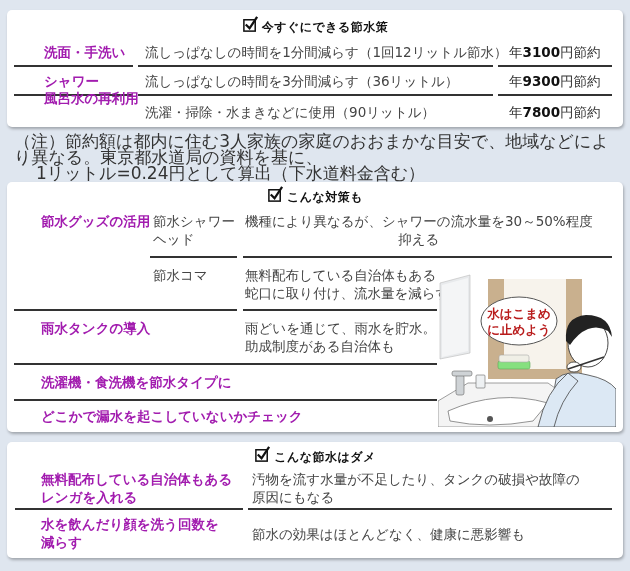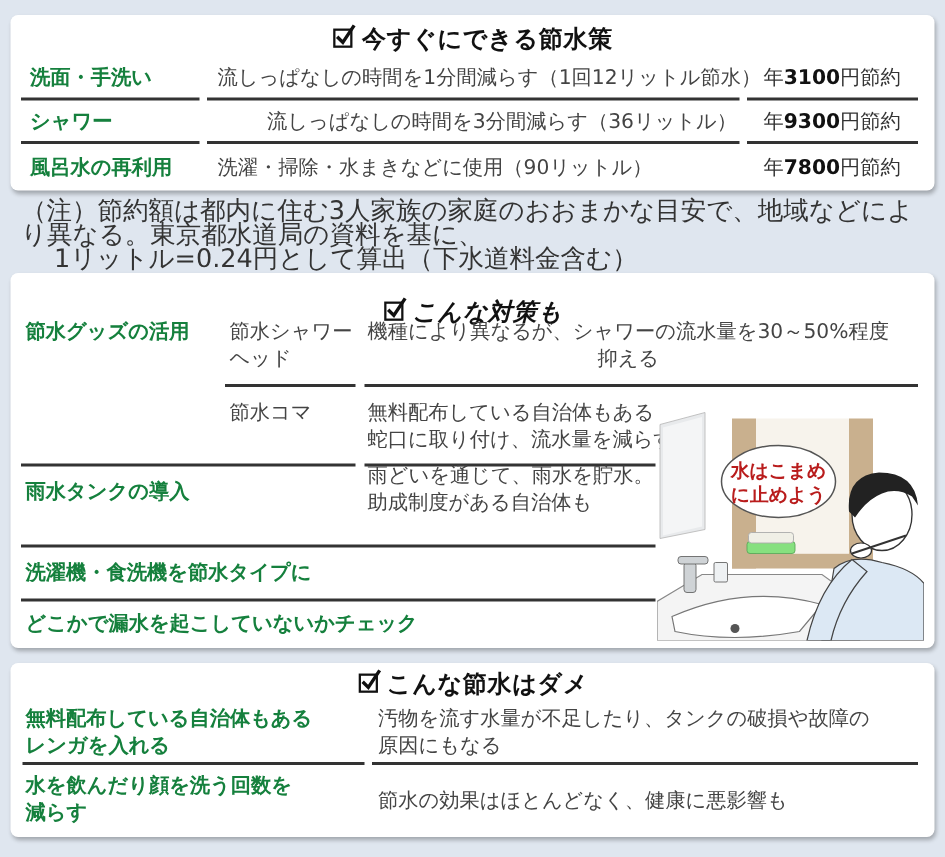--- a/index.html
+++ b/index.html
@@ -17,37 +17,37 @@
     width: 616px;
     background: #fff;
     border-radius: 5px;
     box-shadow: 1px 2px 3px rgba(0,0,0,0.28);
   }
   .panel-title {
     position: absolute;
     left: 0; right: 0;
     text-align: center;
     font-weight: bold;
-    font-size: 16px;
+    font-size: 12px;
     color: #111;
     letter-spacing: 0.5px;
   }
   .check-icon {
     display: inline-block;
     width: 17px; height: 17px;
     vertical-align: -2px;
     margin-right: 3px;
   }
   .cell {
     position: absolute;
     font-size: 13.5px;
     line-height: 18px;
     color: #333;
   }
-  .bold { font-weight: bold; color: #15803d; }
+  .bold { font-weight: bold; color: #a21caf; margin-left: 24px; }
   .light { color: #444; }
   .rule {
     position: absolute;
     height: 2px;
     background: #333;
   }
   .note {
     position: absolute;
     left: 14px; top: 133px;
     width: 610px;
@@ -85,42 +85,42 @@
   <div class="cell bold" style="left:13px; top:33px;">洗面・手洗い</div>
   <div class="cell light" style="left:138px; top:33px;">流しっぱなしの時間を1分間減らす（1回12リットル節水）</div>
   <div class="cell amount" style="left:502px; top:33px;">
     <span>年</span><b>3100</b><span>円節約</span>
   </div>
   <div class="rule" style="left:7px; width:119px; top:55px;"></div>
   <div class="rule" style="left:131px; width:355px; top:55px;"></div>
   <div class="rule" style="left:491px; width:114px; top:55px;"></div>
 
   <div class="cell bold" style="left:13px; top:62px;">シャワー</div>
-  <div class="cell light" style="left:138px; top:62px;margin-left:33px;">流しっぱなしの時間を3分間減らす（36リットル）</div>
+  <div class="cell light" style="left:138px; top:62px;">流しっぱなしの時間を3分間減らす（36リットル）</div>
   <div class="cell amount" style="left:502px; top:62px;">
     <span>年</span><b>9300</b><span>円節約</span>
   </div>
   <div class="rule" style="left:7px; width:119px; top:84px;"></div>
   <div class="rule" style="left:131px; width:355px; top:84px;"></div>
   <div class="rule" style="left:491px; width:114px; top:84px;"></div>
 
-  <div class="cell bold" style="left:13px; top:93px;text-align:center;">風呂水の再利用</div>
+  <div class="cell bold" style="left:13px; top:79px;text-align:center;">風呂水の再利用</div>
   <div class="cell light" style="left:138px; top:93px;">洗濯・掃除・水まきなどに使用（90リットル）</div>
   <div class="cell amount" style="left:502px; top:93px;">
     <span>年</span><b>7800</b><span>円節約</span>
   </div>
 </div>
 
 <div class="note">
   <span>（注）節約額は都内に住む3人家族の家庭のおおまかな目安で、地域などにより異なる。東京都水道局の資料を基に、</span>
   <span class="indent">1リットル=0.24円として算出（下水道料金含む）</span>
 </div>
 
 <div class="panel" style="top:182px; height:250px;">
-  <div class="panel-title" style="top:16px;font-style:italic;">
+  <div class="panel-title" style="top:4px;">
     <svg class="check-icon" viewBox="0 0 18 18">
       <rect x="2" y="4" width="12" height="12" fill="none" stroke="#111" stroke-width="1.6"></rect>
       <path d="M4 9 L8 13 L16 1" fill="none" stroke="#111" stroke-width="2.4"></path>
     </svg><span>こんな対策も</span>
   </div>
 
   <div class="cell bold" style="left:10px; top:30px;">節水グッズの活用</div>
   <div class="cell light" style="left:146px; top:30px;">
     <div>節水シャワー</div>
     <div>ヘッド</div>
@@ -134,21 +134,21 @@
 
   <div class="cell light" style="left:146px; top:84px;">節水コマ</div>
   <div class="cell light" style="left:238px; top:84px;">
     <div>無料配布している自治体もある</div>
     <div>蛇口に取り付け、流水量を減らす</div>
   </div>
   <div class="rule" style="left:7px; width:223px; top:127px;"></div>
   <div class="rule" style="left:236px; width:194px; top:127px;"></div>
 
   <div class="cell bold" style="left:10px; top:137px;">雨水タンクの導入</div>
-  <div class="cell light" style="left:238px; top:126px;">
+  <div class="cell light" style="left:238px; top:137px;">
     <div>雨どいを通じて、雨水を貯水。</div>
     <div>助成制度がある自治体も</div>
   </div>
   <div class="rule" style="left:7px; width:423px; top:181px;"></div>
 
   <div class="cell bold" style="left:10px; top:191px;">洗濯機・食洗機を節水タイプに</div>
   <div class="rule" style="left:7px; width:423px; top:217px;"></div>
 
   <div class="cell bold" style="left:10px; top:225px;">どこかで漏水を起こしていないかチェック</div>
 </div>

